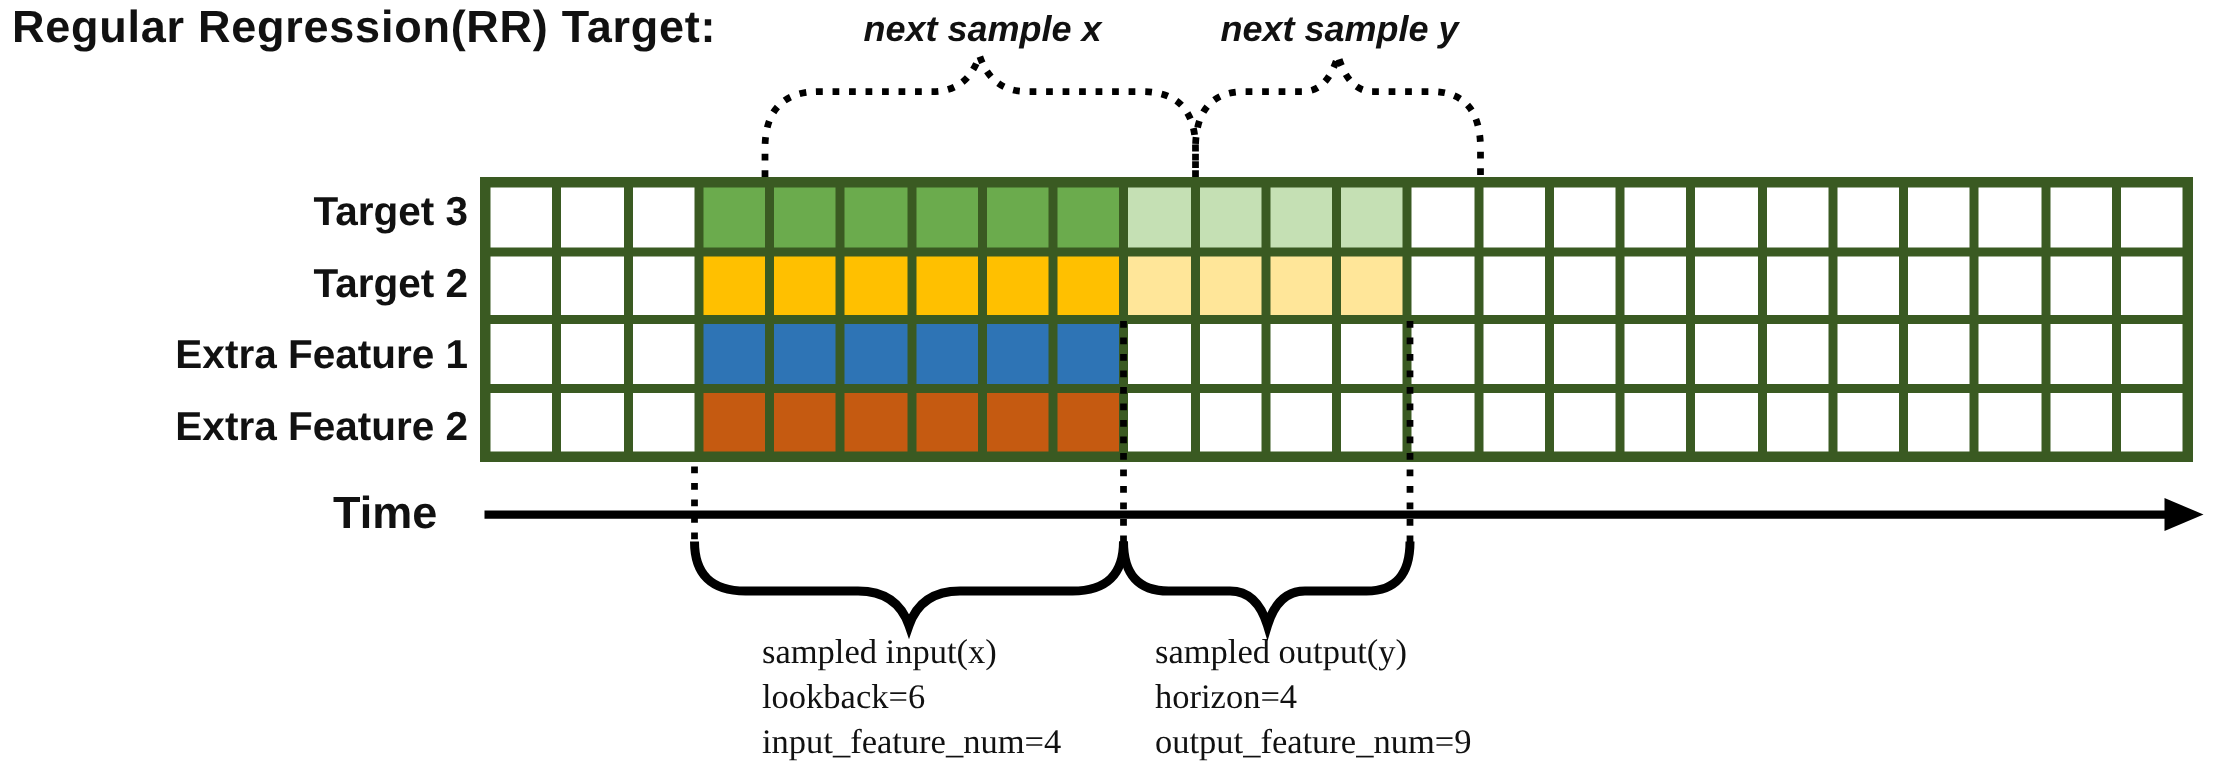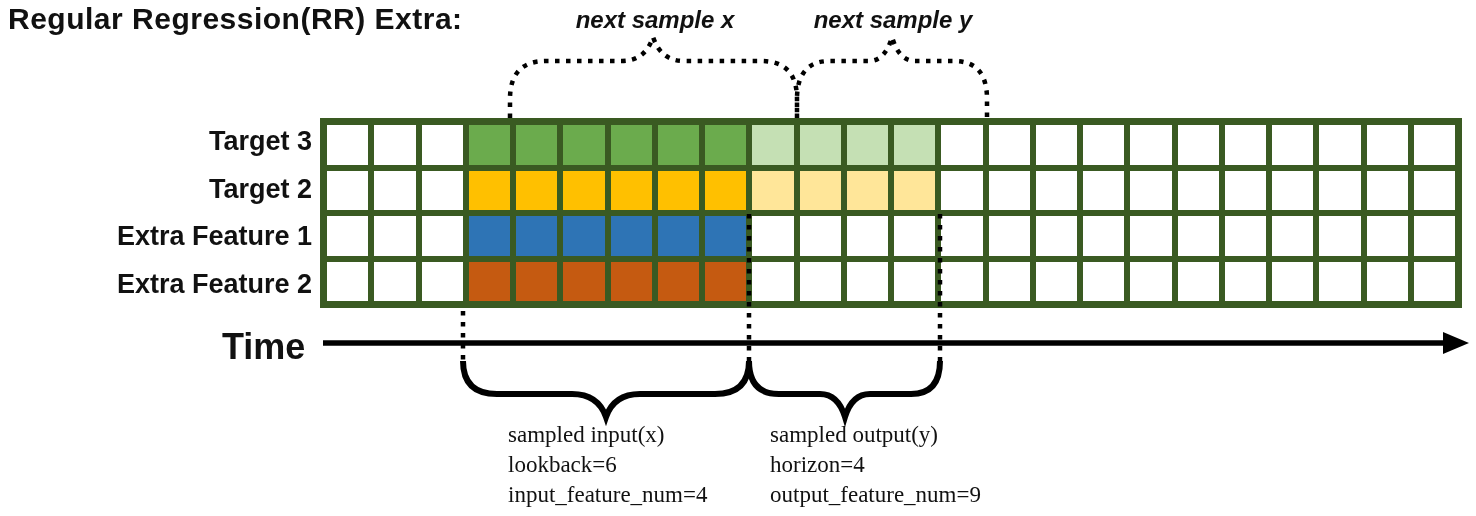--- a/index.html
+++ b/index.html
@@ -55,21 +55,21 @@
     display:flex;
     align-items:center;
     justify-content:flex-end;
     font-size:27px;
     font-weight:700;
     white-space:nowrap;
   }
   .time-label{
     position:absolute;
     left:222px; top:326px;
-    font-size:36px;
+    font-size:30px;
     font-weight:700;
   }
   .overlay{
     position:absolute;
     left:0; top:0;
     width:1476px; height:516px;
     pointer-events:none;
     z-index:5;
   }
   .anno{
@@ -82,21 +82,21 @@
     font-family:Liberation Serif, serif;
   }
   .anno.input{ left:508px; }
   .anno.output{ left:770px; }
 </style>
 </head>
 <body>
 
 <div class="canvas">
 
-  <div class="title">Regular Regression(RR) Extra:</div>
+  <div class="title">Regular Regression(RR) Target:</div>
 
   <div class="next-label x">next sample x</div>
   <div class="next-label y">next sample y</div>
 
   <div class="row-labels">
       <div class="row-label">Target 3</div>
       <div class="row-label">Target 2</div>
       <div class="row-label">Extra Feature 1</div>
       <div class="row-label">Extra Feature 2</div>
     </div>

